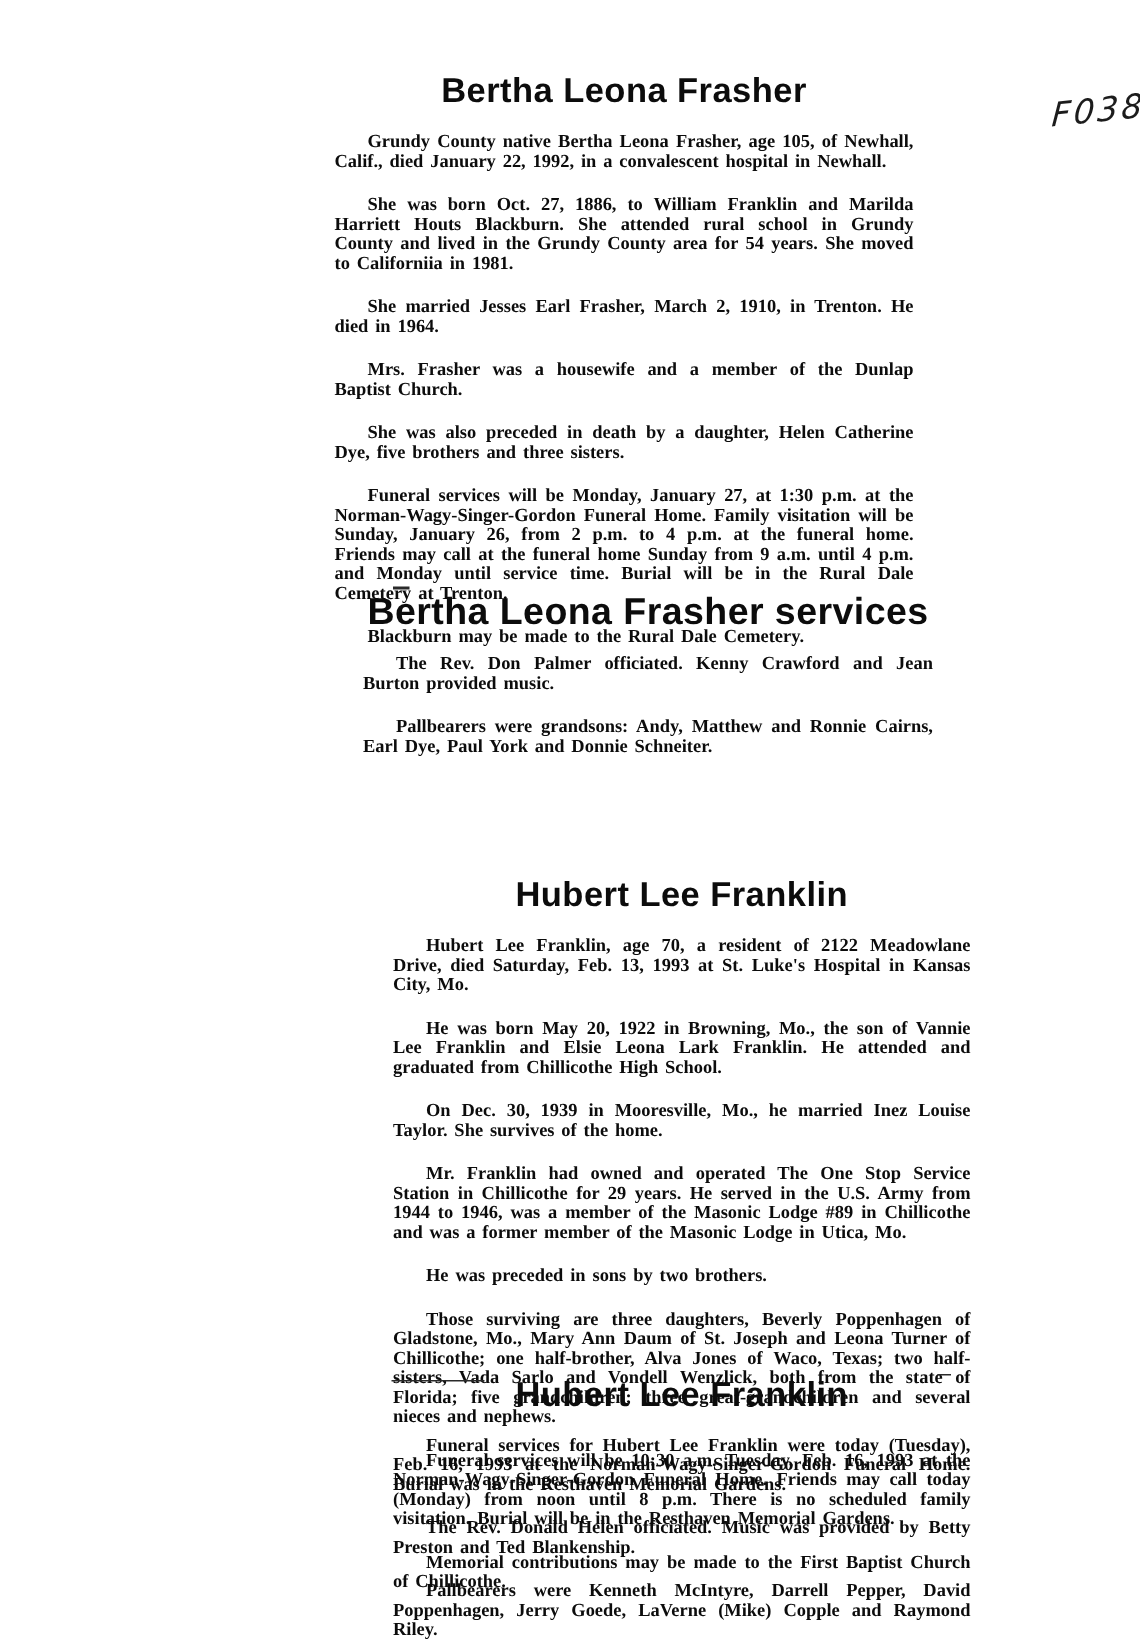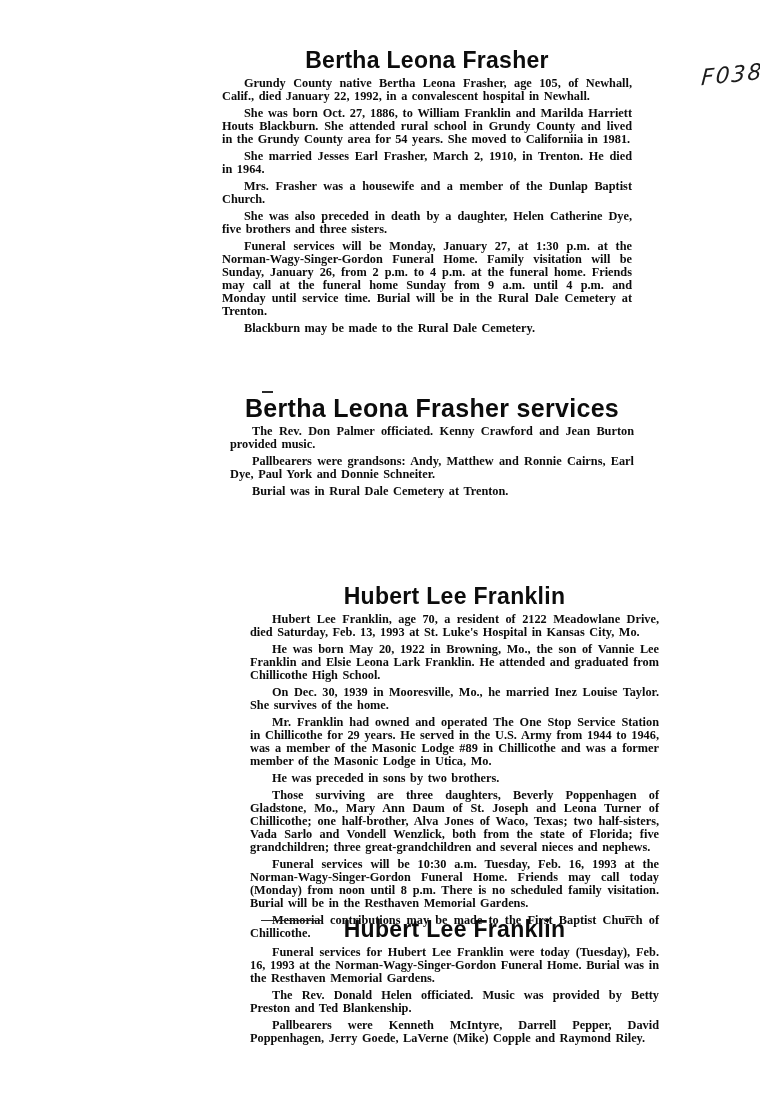--- a/index.html
+++ b/index.html
@@ -20,29 +20,29 @@
     font-weight: bold;
     text-align: center;
     font-size: 23px;
     line-height: 24px;
     margin: 0 0 5px 0;
     letter-spacing: 0.3px;
     white-space: nowrap;
   }
   .headline.smaller { font-size: 25px; }
   .bodytext p {
-    margin: 4px;
+    margin: 16px;
     font-size: 12.3px;
     line-height: 13px;
     font-weight: bold;
     text-align: justify;
     text-indent: 22px;
     word-spacing: 1.5px;
   }
-  #article-1 { left: 218px; top: 48px;  width: 418px; }
+  #article-1 { left: 207px; top: 48px;  width: 418px; }
   #article-2 { left: 226px; top: 396px; width: 412px; }
   #article-3 { left: 246px; top: 584px; width: 417px; }
   #article-4 { left: 246px; top: 917px; width: 417px; }
 
   .handwriting {
     position: absolute;
     left: 701px;
     top: 62px;
     font-family: "DejaVu Sans", sans-serif;
     font-style: italic;
@@ -76,21 +76,20 @@
   </div>
 </section>
 
 <div class="scan-mark" id="mark-dash-1"></div>
 
 <section class="clipping" id="article-2">
   <h1 class="headline smaller">Bertha Leona Frasher services</h1>
   <div class="bodytext">
     <p>The Rev. Don Palmer officiated. Kenny Crawford and Jean Burton provided music.</p>
     <p>Pallbearers were grandsons: Andy, Matthew and Ronnie Cairns, Earl Dye, Paul York and Donnie Schneiter.</p>
-    <p>Burial was in Rural Dale Cemetery at Trenton.</p>
   </div>
 </section>
 
 <section class="clipping" id="article-3">
   <h1 class="headline">Hubert Lee Franklin</h1>
   <div class="bodytext">
     <p>Hubert Lee Franklin, age 70, a resident of 2122 Meadowlane Drive, died Saturday, Feb. 13, 1993 at St. Luke's Hospital in Kansas City, Mo.</p>
     <p>He was born May 20, 1922 in Browning, Mo., the son of Vannie Lee Franklin and Elsie Leona Lark Franklin. He attended and graduated from Chillicothe High School.</p>
     <p>On Dec. 30, 1939 in Mooresville, Mo., he married Inez Louise Taylor. She survives of the home.</p>
     <p>Mr. Franklin had owned and operated The One Stop Service Station in Chillicothe for 29 years. He served in the U.S. Army from 1944 to 1946, was a member of the Masonic Lodge #89 in Chillicothe and was a former member of the Masonic Lodge in Utica, Mo.</p>

